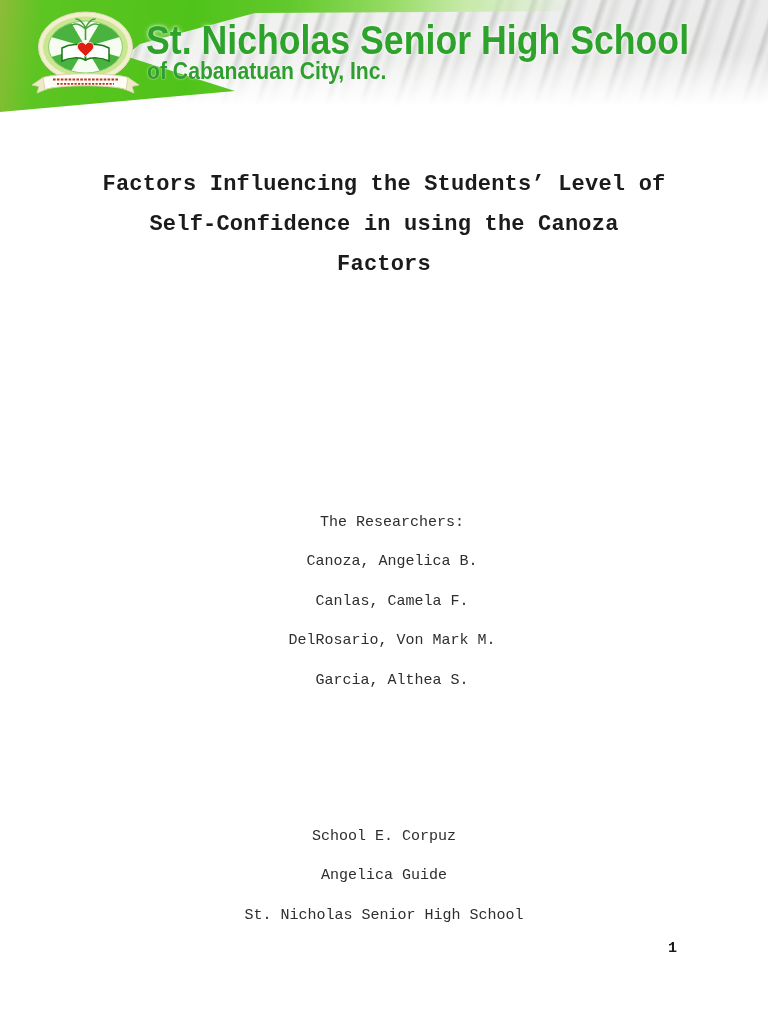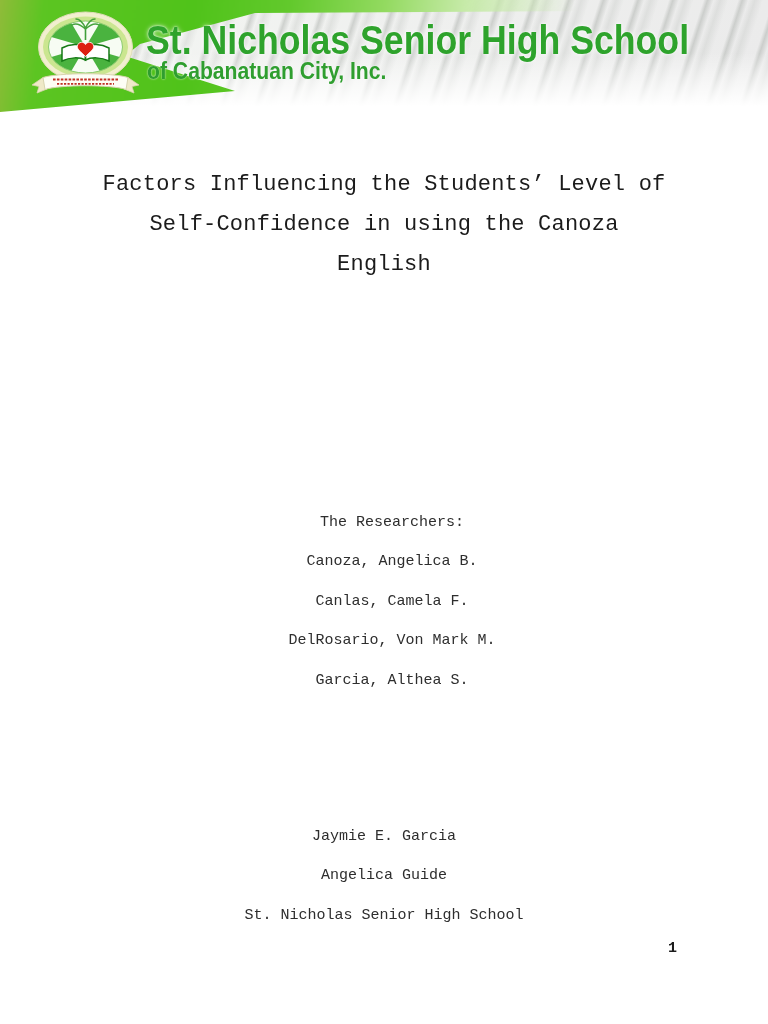--- a/index.html
+++ b/index.html
@@ -42,21 +42,21 @@
     position:absolute;left:147px;top:60px;white-space:nowrap;
     font-family:"Liberation Sans",sans-serif;font-weight:700;
     font-size:23px;line-height:23px;color:#2f9e2f;
     transform:scaleX(.92);transform-origin:0 0;
     text-shadow:0 0 2px rgba(255,255,255,.9);
   }
 
   
   .doc-title{
     position:absolute;top:165px;left:0;width:768px;text-align:center;
-    font-weight:400;font-size:22px;line-height:40px;color:#1b1b1b;letter-spacing:.2px;
+    font-weight:700;font-size:22px;line-height:40px;color:#1b1b1b;letter-spacing:.2px;
   }
   .researchers{
     position:absolute;top:503px;left:8px;width:768px;text-align:center;
     font-size:15px;line-height:39.4px;color:#2e2e2e;
   }
   .guide{
     position:absolute;top:817px;left:0;width:768px;text-align:center;
     font-size:15px;line-height:39.4px;color:#2e2e2e;
   }
   .page-number{
@@ -106,33 +106,33 @@
 
     <div class="school-name">St. Nicholas Senior High School</div>
     <div class="school-subtitle">of Cabanatuan City, Inc.</div>
   </header>
 
   <main>
 
     <div class="doc-title">
       <div>Factors Influencing the Students’ Level of</div>
       <div>Self-Confidence in using the Canoza</div>
-      <div>English</div>
+      <div>Factors</div>
     </div>
 
     <div class="researchers">
       <div>The Researchers:</div>
       <div>Canoza, Angelica B.</div>
       <div>Canlas, Camela F.</div>
       <div>DelRosario, Von Mark M.</div>
       <div>Garcia, Althea S.</div>
     </div>
 
     <div class="guide">
-      <div>Jaymie E. Garcia</div>
+      <div>School E. Corpuz</div>
       <div>Angelica Guide</div>
       <div>St. Nicholas Senior High School</div>
     </div>
 
     <div class="page-number">1</div>
 
   </main>
 </div>
 
 </body></html>

